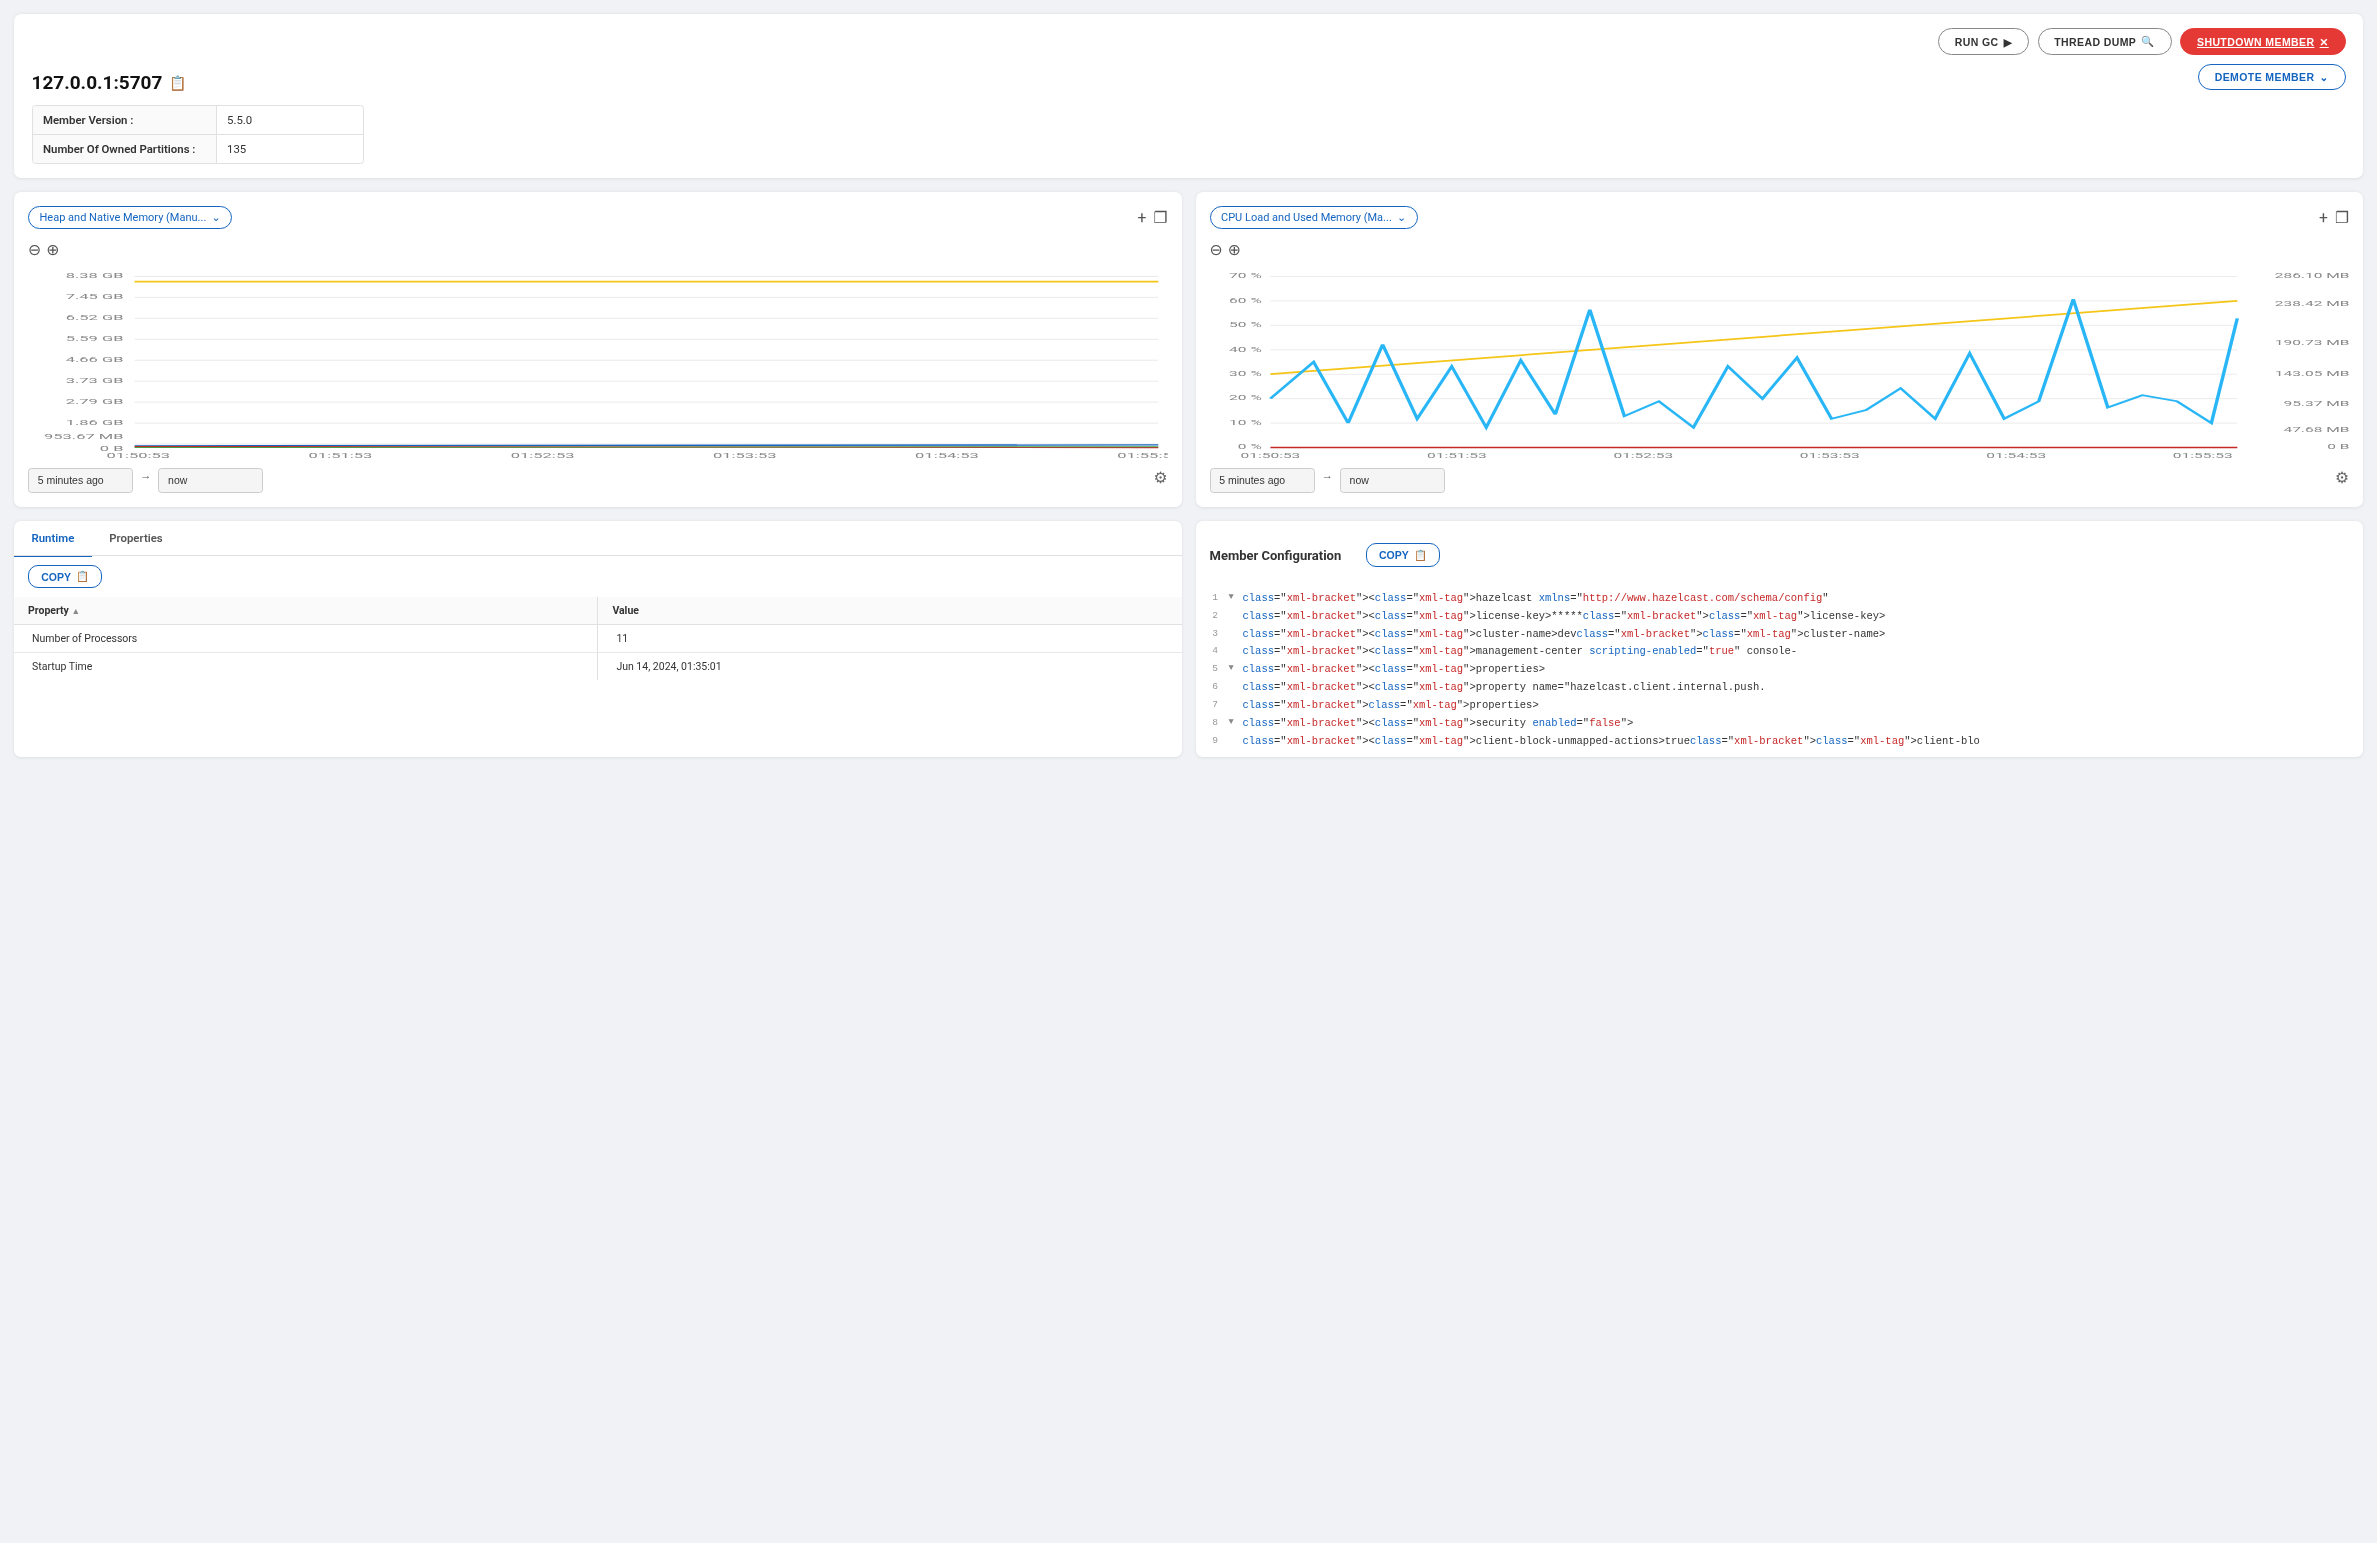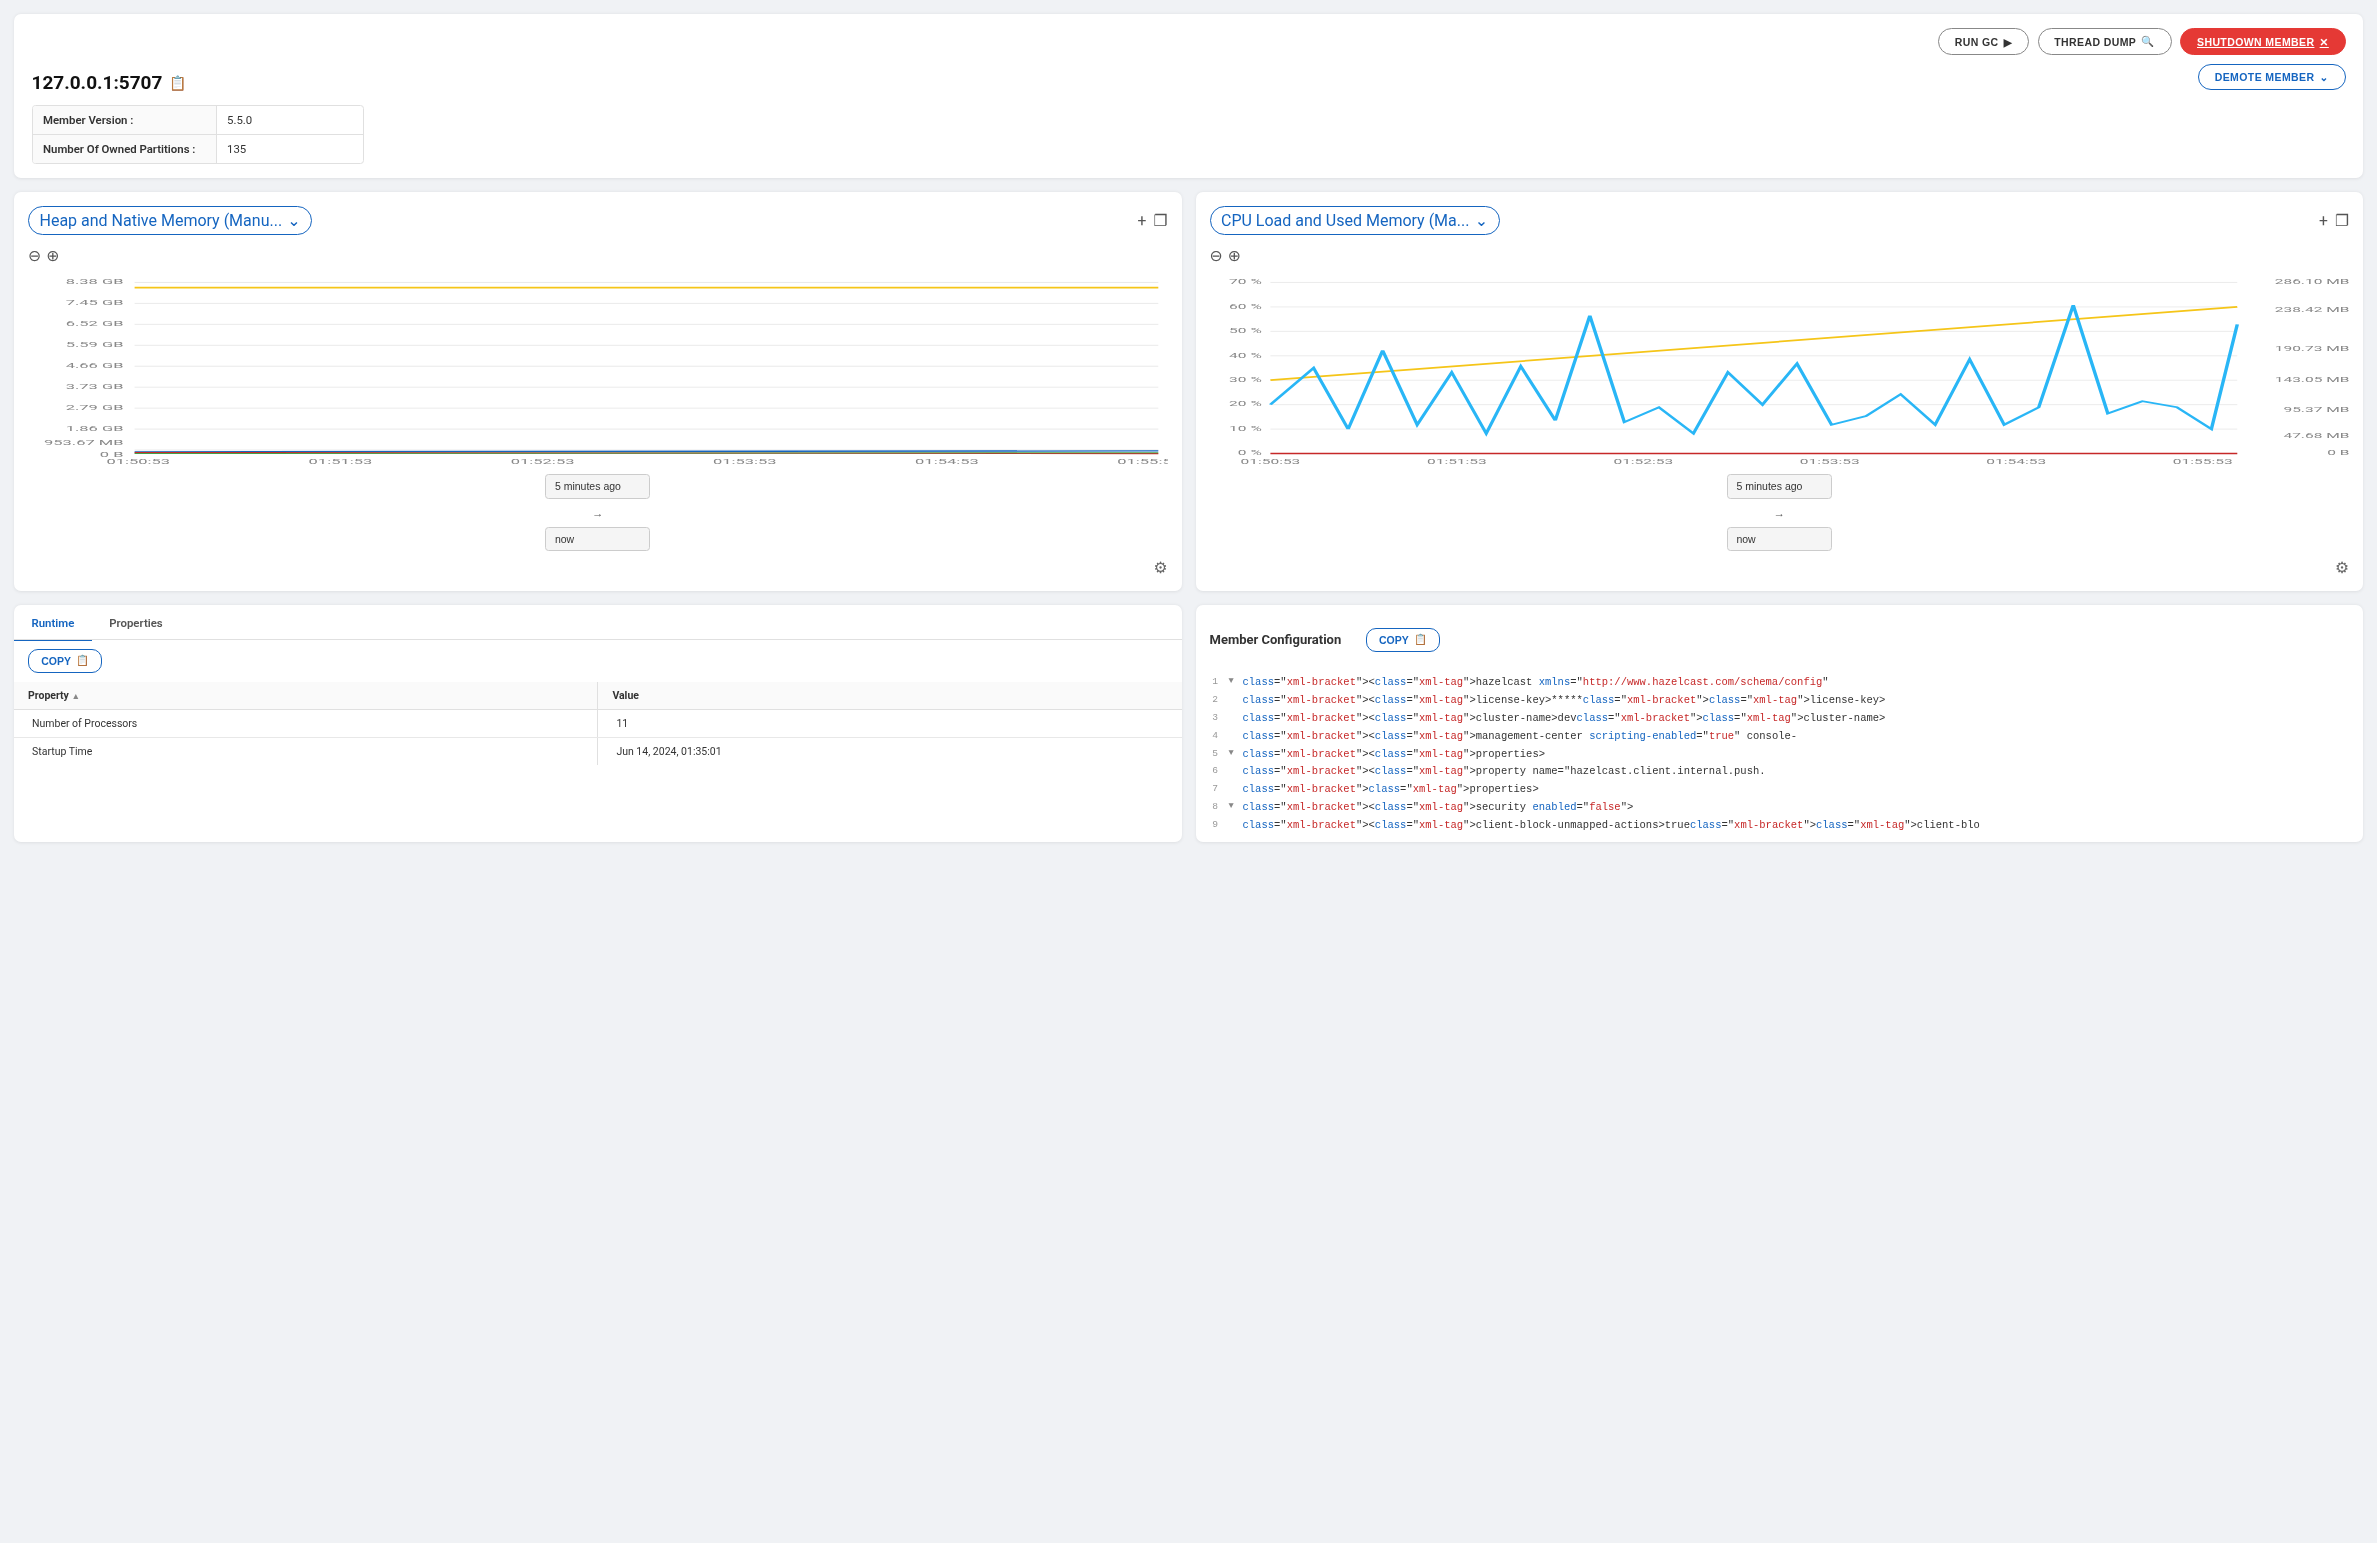--- a/index.html
+++ b/index.html
@@ -127,21 +127,21 @@
       display: flex;
       justify-content: space-between;
       align-items: center;
       margin-bottom: 10.5px;
     }
 
     .chart-select {
       border: 1.3px solid #1565c0;
       border-radius: 17.5px;
       padding: 4.4px 10.5px;
-      font-size: 16px;
+      font-size: 11px;
       color: #1565c0;
       background: #fff;
       cursor: pointer;
       display: flex;
       align-items: center;
       gap: 5.2px;
     }
 
     .chart-actions {
       display: flex;
@@ -172,24 +172,22 @@
       width: 100%;
     }
 
     .chart-svg {
       width: 100%;
       height: 100%;
     }
 
     .time-range-bar {
       display: flex;
-      align-items: center;
       gap: 7px;
       margin-top: 10.5px;
-      flex-direction: column;
     }
     .time-input {
       border: 0.9px solid #ccc;
       border-radius: 3.5px;
       padding: 5.2px 8.7px;
       font-size: 10.5px;
       color: #333;
       background: #f5f5f5;
       width: 105px;
     }

